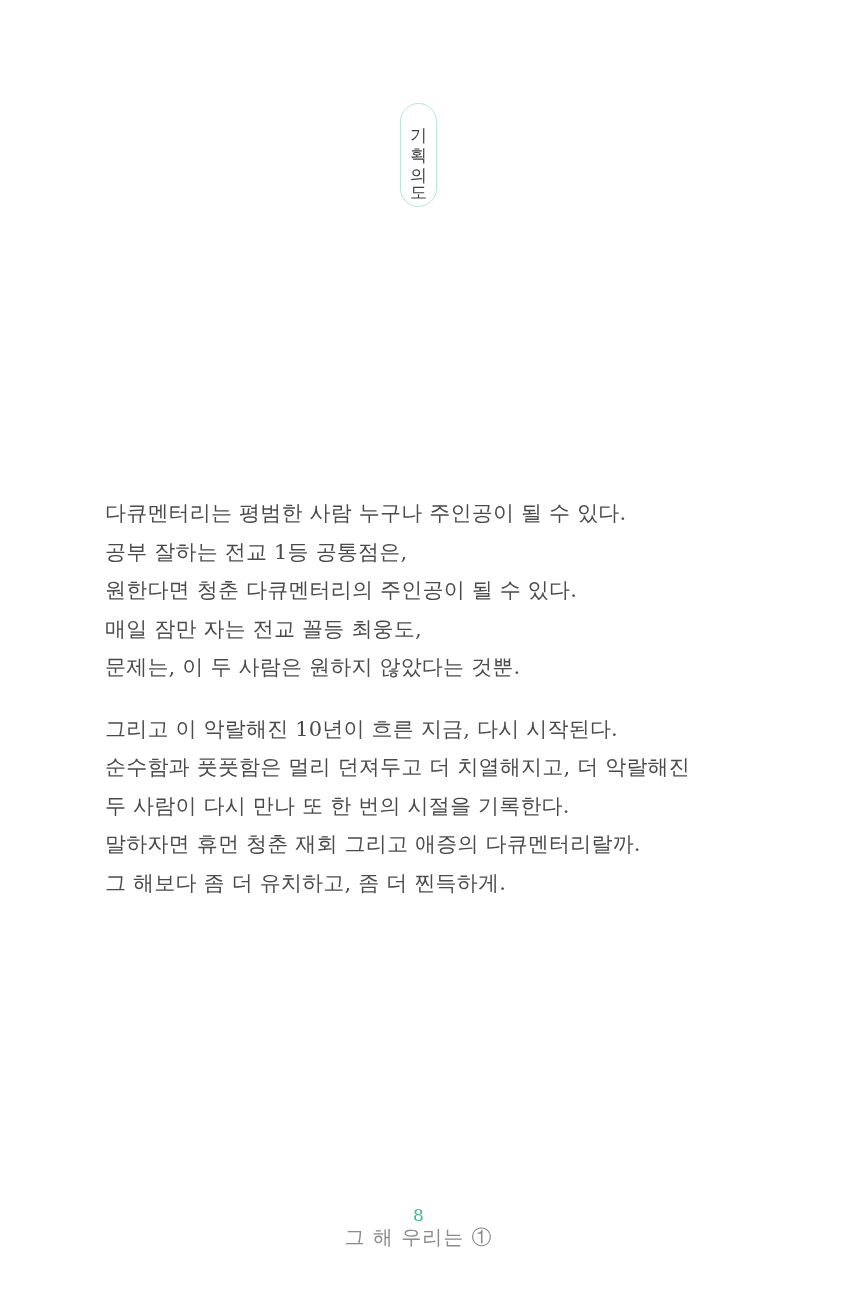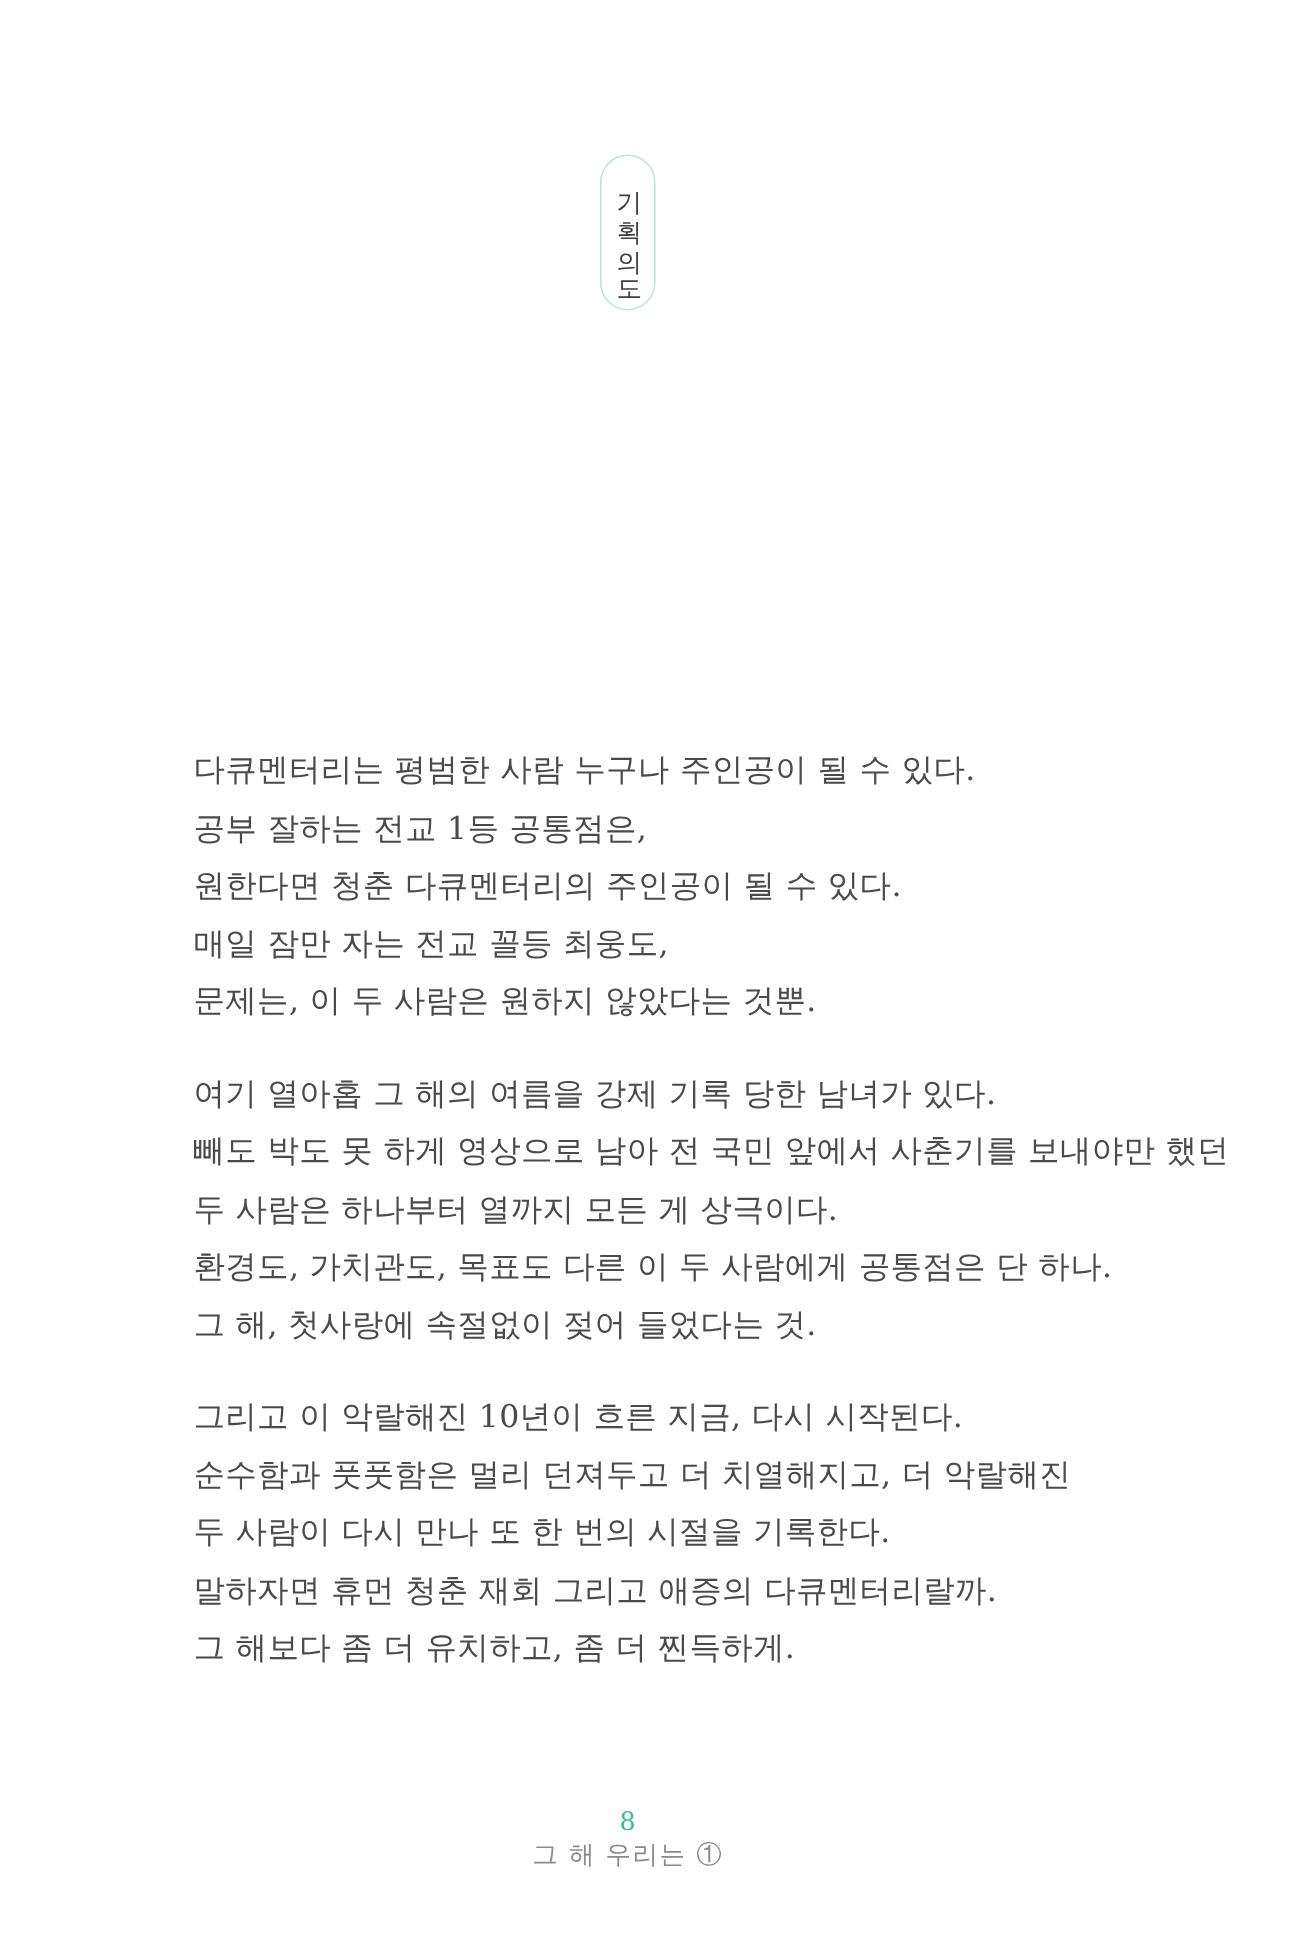--- a/index.html
+++ b/index.html
@@ -38,42 +38,41 @@
   }
   .body-text {
     position: absolute;
     left: 105px;
     top: 494px;
     width: 660px;
     color: #4a4a4a;
     font-size: 21px;
     line-height: 38.5px;
     letter-spacing: 0.2px;
-    margin-left: 24px;
   }
   .paragraph {
     margin: 0 0 23px 0;
   }
   .line {
     white-space: nowrap;
   }
   .footer {
     position: absolute;
     left: 0;
     top: 1204px;
     width: 837px;
     text-align: center;
   }
   .page-number {
     font-size: 17px;
     color: #3cba97;
     line-height: 22px;
   }
   .book-title {
-    font-size: 17px;
+    font-size: 20px;
     color: #8b8b8b;
     line-height: 22px;
     letter-spacing: 1px;
   }
 </style>
 </head>
 <body>
 
 <div class="page">
 
@@ -83,27 +82,20 @@
 
   <div class="body-text">
       <div class="paragraph">
         <div class="line">다큐멘터리는 평범한 사람 누구나 주인공이 될 수 있다.</div>
         <div class="line">공부 잘하는 전교 1등 공통점은,</div>
         <div class="line">원한다면 청춘 다큐멘터리의 주인공이 될 수 있다.</div>
         <div class="line">매일 잠만 자는 전교 꼴등 최웅도,</div>
         <div class="line">문제는, 이 두 사람은 원하지 않았다는 것뿐.</div>
       </div>
       <div class="paragraph">
-        <div class="line">여기 열아홉 그 해의 여름을 강제 기록 당한 남녀가 있다.</div>
-        <div class="line">빼도 박도 못 하게 영상으로 남아 전 국민 앞에서 사춘기를 보내야만 했던</div>
-        <div class="line">두 사람은 하나부터 열까지 모든 게 상극이다.</div>
-        <div class="line">환경도, 가치관도, 목표도 다른 이 두 사람에게 공통점은 단 하나.</div>
-        <div class="line">그 해, 첫사랑에 속절없이 젖어 들었다는 것.</div>
-      </div>
-      <div class="paragraph">
         <div class="line">그리고 이 악랄해진 10년이 흐른 지금, 다시 시작된다.</div>
         <div class="line">순수함과 풋풋함은 멀리 던져두고 더 치열해지고, 더 악랄해진</div>
         <div class="line">두 사람이 다시 만나 또 한 번의 시절을 기록한다.</div>
         <div class="line">말하자면 휴먼 청춘 재회 그리고 애증의 다큐멘터리랄까.</div>
         <div class="line">그 해보다 좀 더 유치하고, 좀 더 찐득하게.</div>
       </div>
     </div>
 
   <div class="footer">
     <div class="page-number">8</div>

